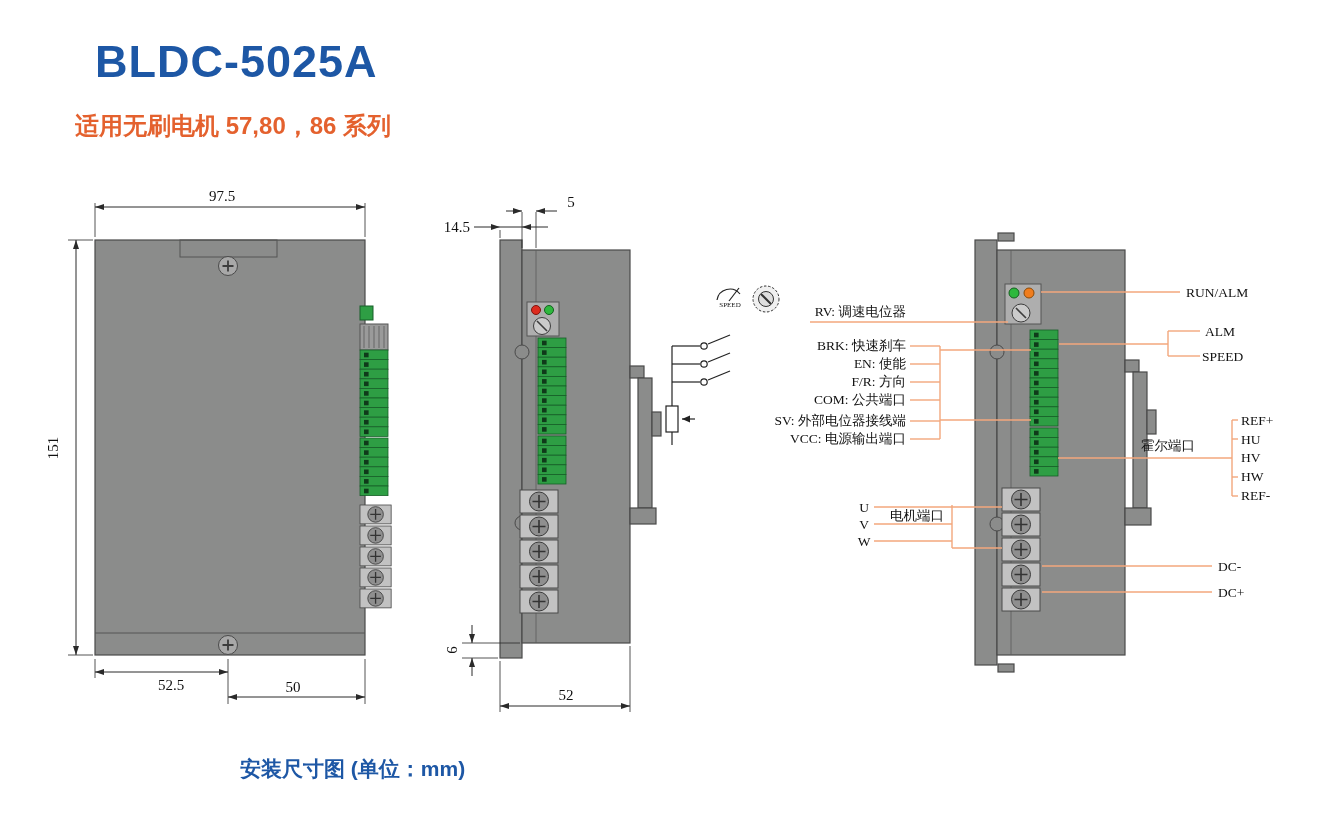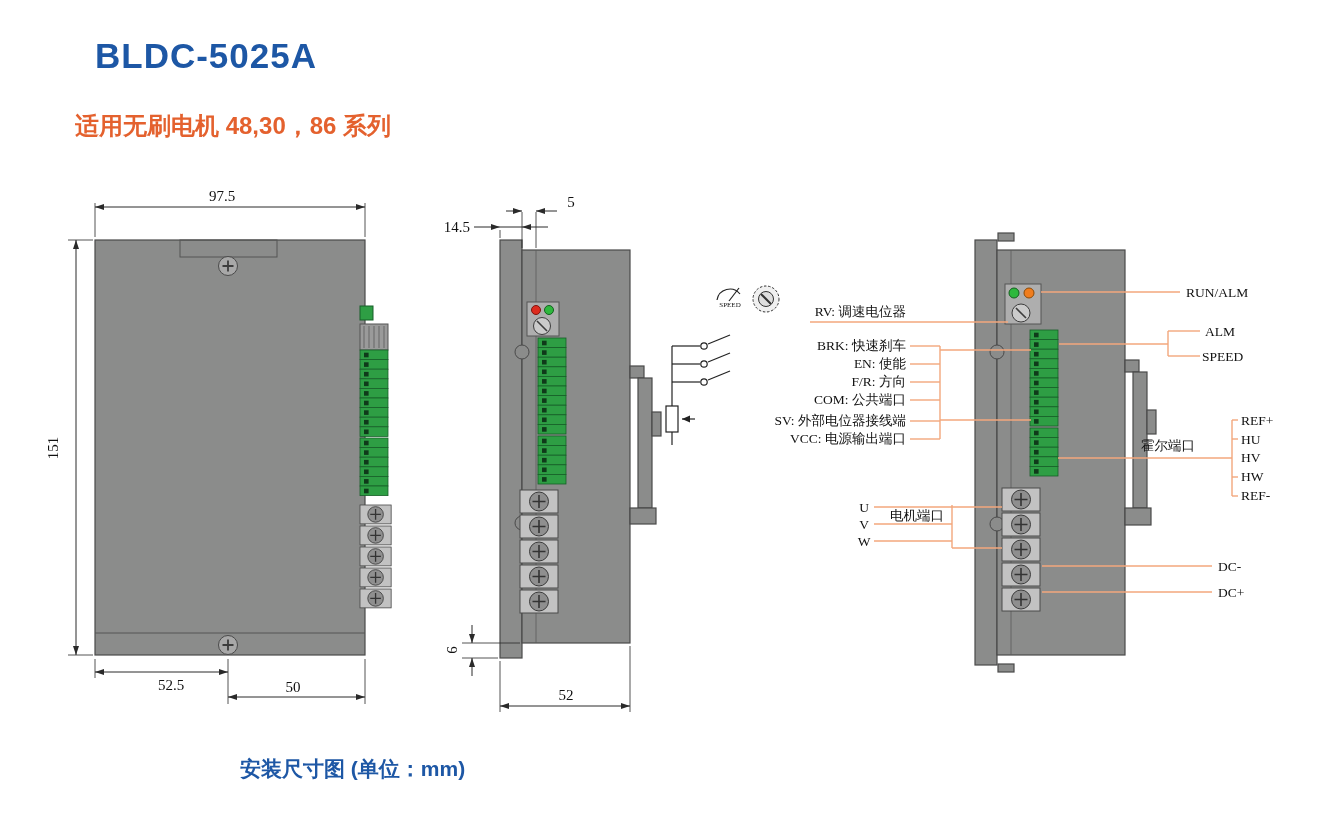--- a/index.html
+++ b/index.html
@@ -1,39 +1,39 @@
 <!DOCTYPE html>
 <html><head>
 <meta charset="utf-8">
 <style>
   html,body{margin:0;padding:0;background:#fff;}
   .stage{position:relative;width:1332px;height:830px;background:#ffffff;overflow:hidden;
          font-family:"Liberation Sans","DejaVu Sans",sans-serif;}
-  .title{position:absolute;left:95px;top:36px;font-size:35px;font-weight:800;
+  .title{position:absolute;left:95px;top:36px;font-size:45px;font-weight:800;
          color:#1d57a5;letter-spacing:1px;}
   .subtitle{position:absolute;left:75px;top:110px;font-size:24px;font-weight:700;color:#e4612e;}
   .caption{position:absolute;left:240px;top:755px;font-size:21px;font-weight:700;color:#1d57a5;text-align:right;}
   svg{position:absolute;left:0;top:0;}
   .dim{font:15px "Liberation Serif","DejaVu Serif",serif;fill:#111;}
   .lbl{font:13.5px "Liberation Serif","DejaVu Serif",serif;fill:#111;}
   .tiny{font:7px "Liberation Serif","DejaVu Serif",serif;fill:#111;}
   .dline{stroke:#2a2a2a;stroke-width:1;fill:none;}
   .ext{stroke:#2a2a2a;stroke-width:0.8;fill:none;}
   .callout{stroke:#f3a77c;stroke-width:1.4;fill:none;}
   .body{fill:#8b8c8b;stroke:#4a4a4a;stroke-width:1.2;}
   .panel{fill:#aeaeae;stroke:#555;stroke-width:1;}
   .ckt{stroke:#222;stroke-width:1.2;fill:none;}
 </style>
 </head>
 <body>
 
 <div class="stage">
 
   <div class="title">BLDC-5025A</div>
-  <div class="subtitle">适用无刷电机 48,30，86 系列</div>
+  <div class="subtitle">适用无刷电机 57,80，86 系列</div>
   <div class="caption">安装尺寸图 (单位：mm)</div>
 
   <svg width="1332" height="830" viewBox="0 0 1332 830">
     <defs>
       <marker id="arr" viewBox="0 0 10 6" refX="9" refY="3" markerWidth="10" markerHeight="6" orient="auto-start-reverse">
           <path d="M0,0 L9,3 L0,6 z" fill="#2a2a2a"></path>
         </marker>
       <marker id="arrS" viewBox="0 0 8 6" refX="7" refY="3" markerWidth="8" markerHeight="6" orient="auto-start-reverse">
           <path d="M0,0 L7,3 L0,6 z" fill="#222"></path>
         </marker>

